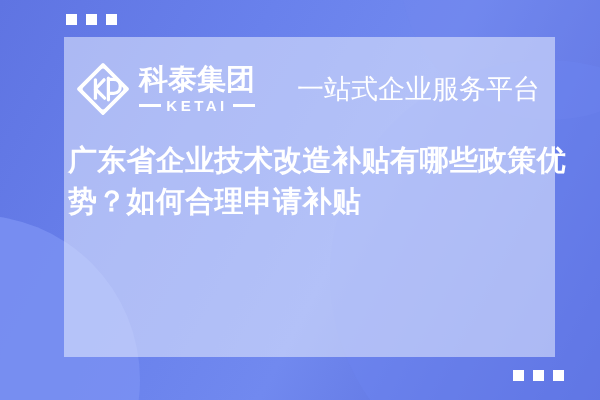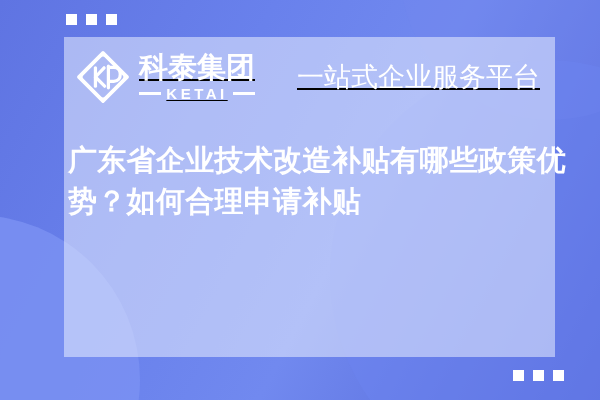--- a/index.html
+++ b/index.html
@@ -80,27 +80,26 @@
   .dot-square {
     width: 11px;
     height: 11px;
     background: #ffffff;
   }
 
   
   #brand-bar {
     position: absolute;
     left: 64px;
-    top: 46px;
+    top: 58px;
     width: 442px;
     height: 62px;
     display: flex;
     align-items: center;
     z-index: 5;
-    text-decoration: underline;
   }
   #logo-lockup {
     display: flex;
     align-items: center;
     margin-left: 12px;
   }
   #logo-mark {
     width: 54px;
     height: 54px;
     flex: 0 0 54px;

